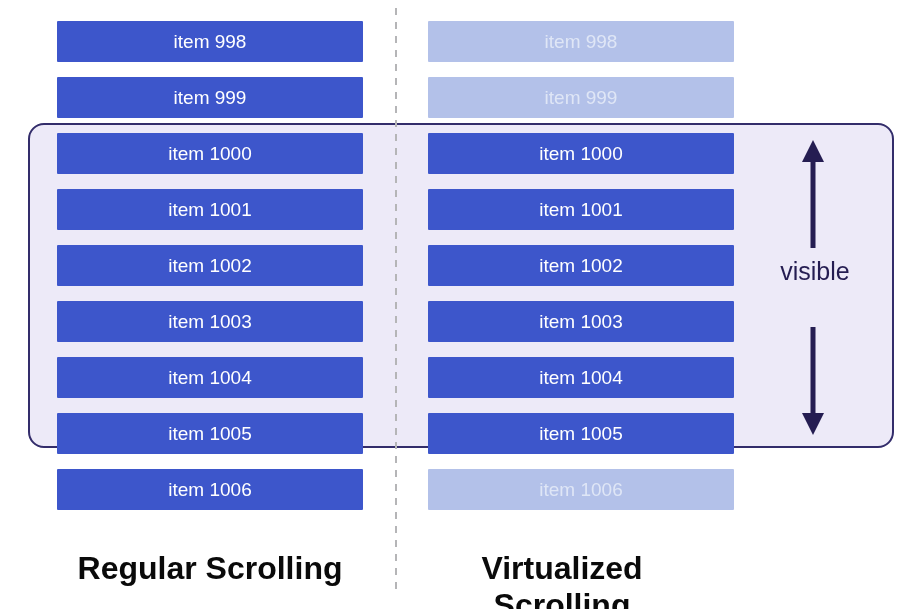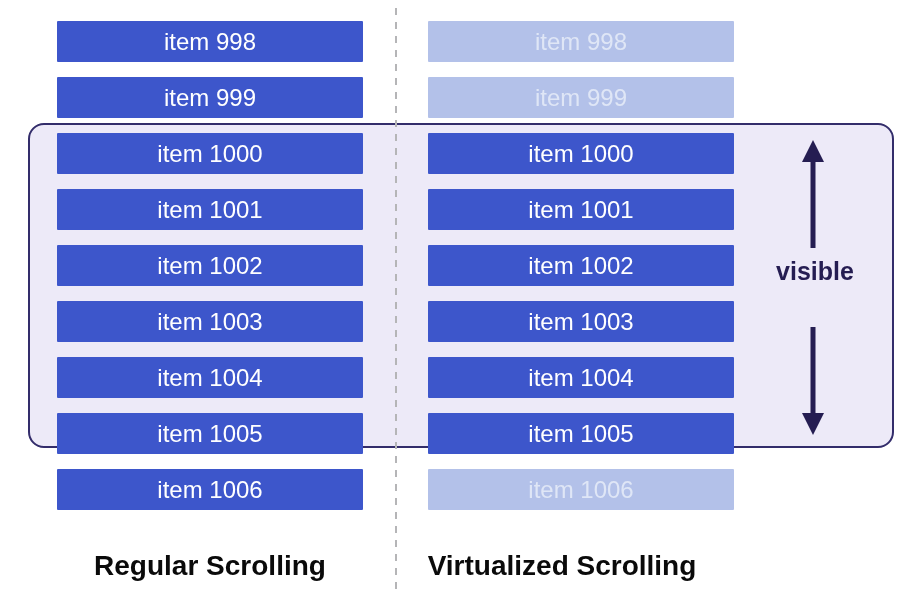--- a/index.html
+++ b/index.html
@@ -54,21 +54,21 @@
     gap:15px;
     z-index:3;
   }
   .column.left{left:57px;}
   .column.right{left:428px;}
   .bar{
     height:41px;
     line-height:41px;
     background:var(--item_blue);
     color:var(--item_text);
-    font-size:24px;
+    font-size:19px;
     text-align:center;
     border-radius:1px;
   }
   .bar.faded{
     background:var(--item_faded);
     color:var(--item_text_faded);
   }
   
   .range-arrow{
     position:absolute;
@@ -76,32 +76,32 @@
     width:48px;height:305px;
     z-index:3;
   }
   
   .viewport-label{
     position:absolute;
     left:725px;top:257px;
     width:180px;
     text-align:center;
     font-size:25px;
-    font-weight:bold;
+    font-weight:normal;
     line-height:29px;
     color:var(--annotation);
     z-index:3;
   }
   
   .caption{
     position:absolute;
     top:550px;
     width:306px;
     text-align:center;
-    font-size:28px;
+    font-size:32px;
     font-weight:bold;
     color:var(--label_text);
     z-index:3;
   }
   .caption.left{left:57px;}
   .caption.right{left:409px;}
 </style>
 </head>
 <body>
 

